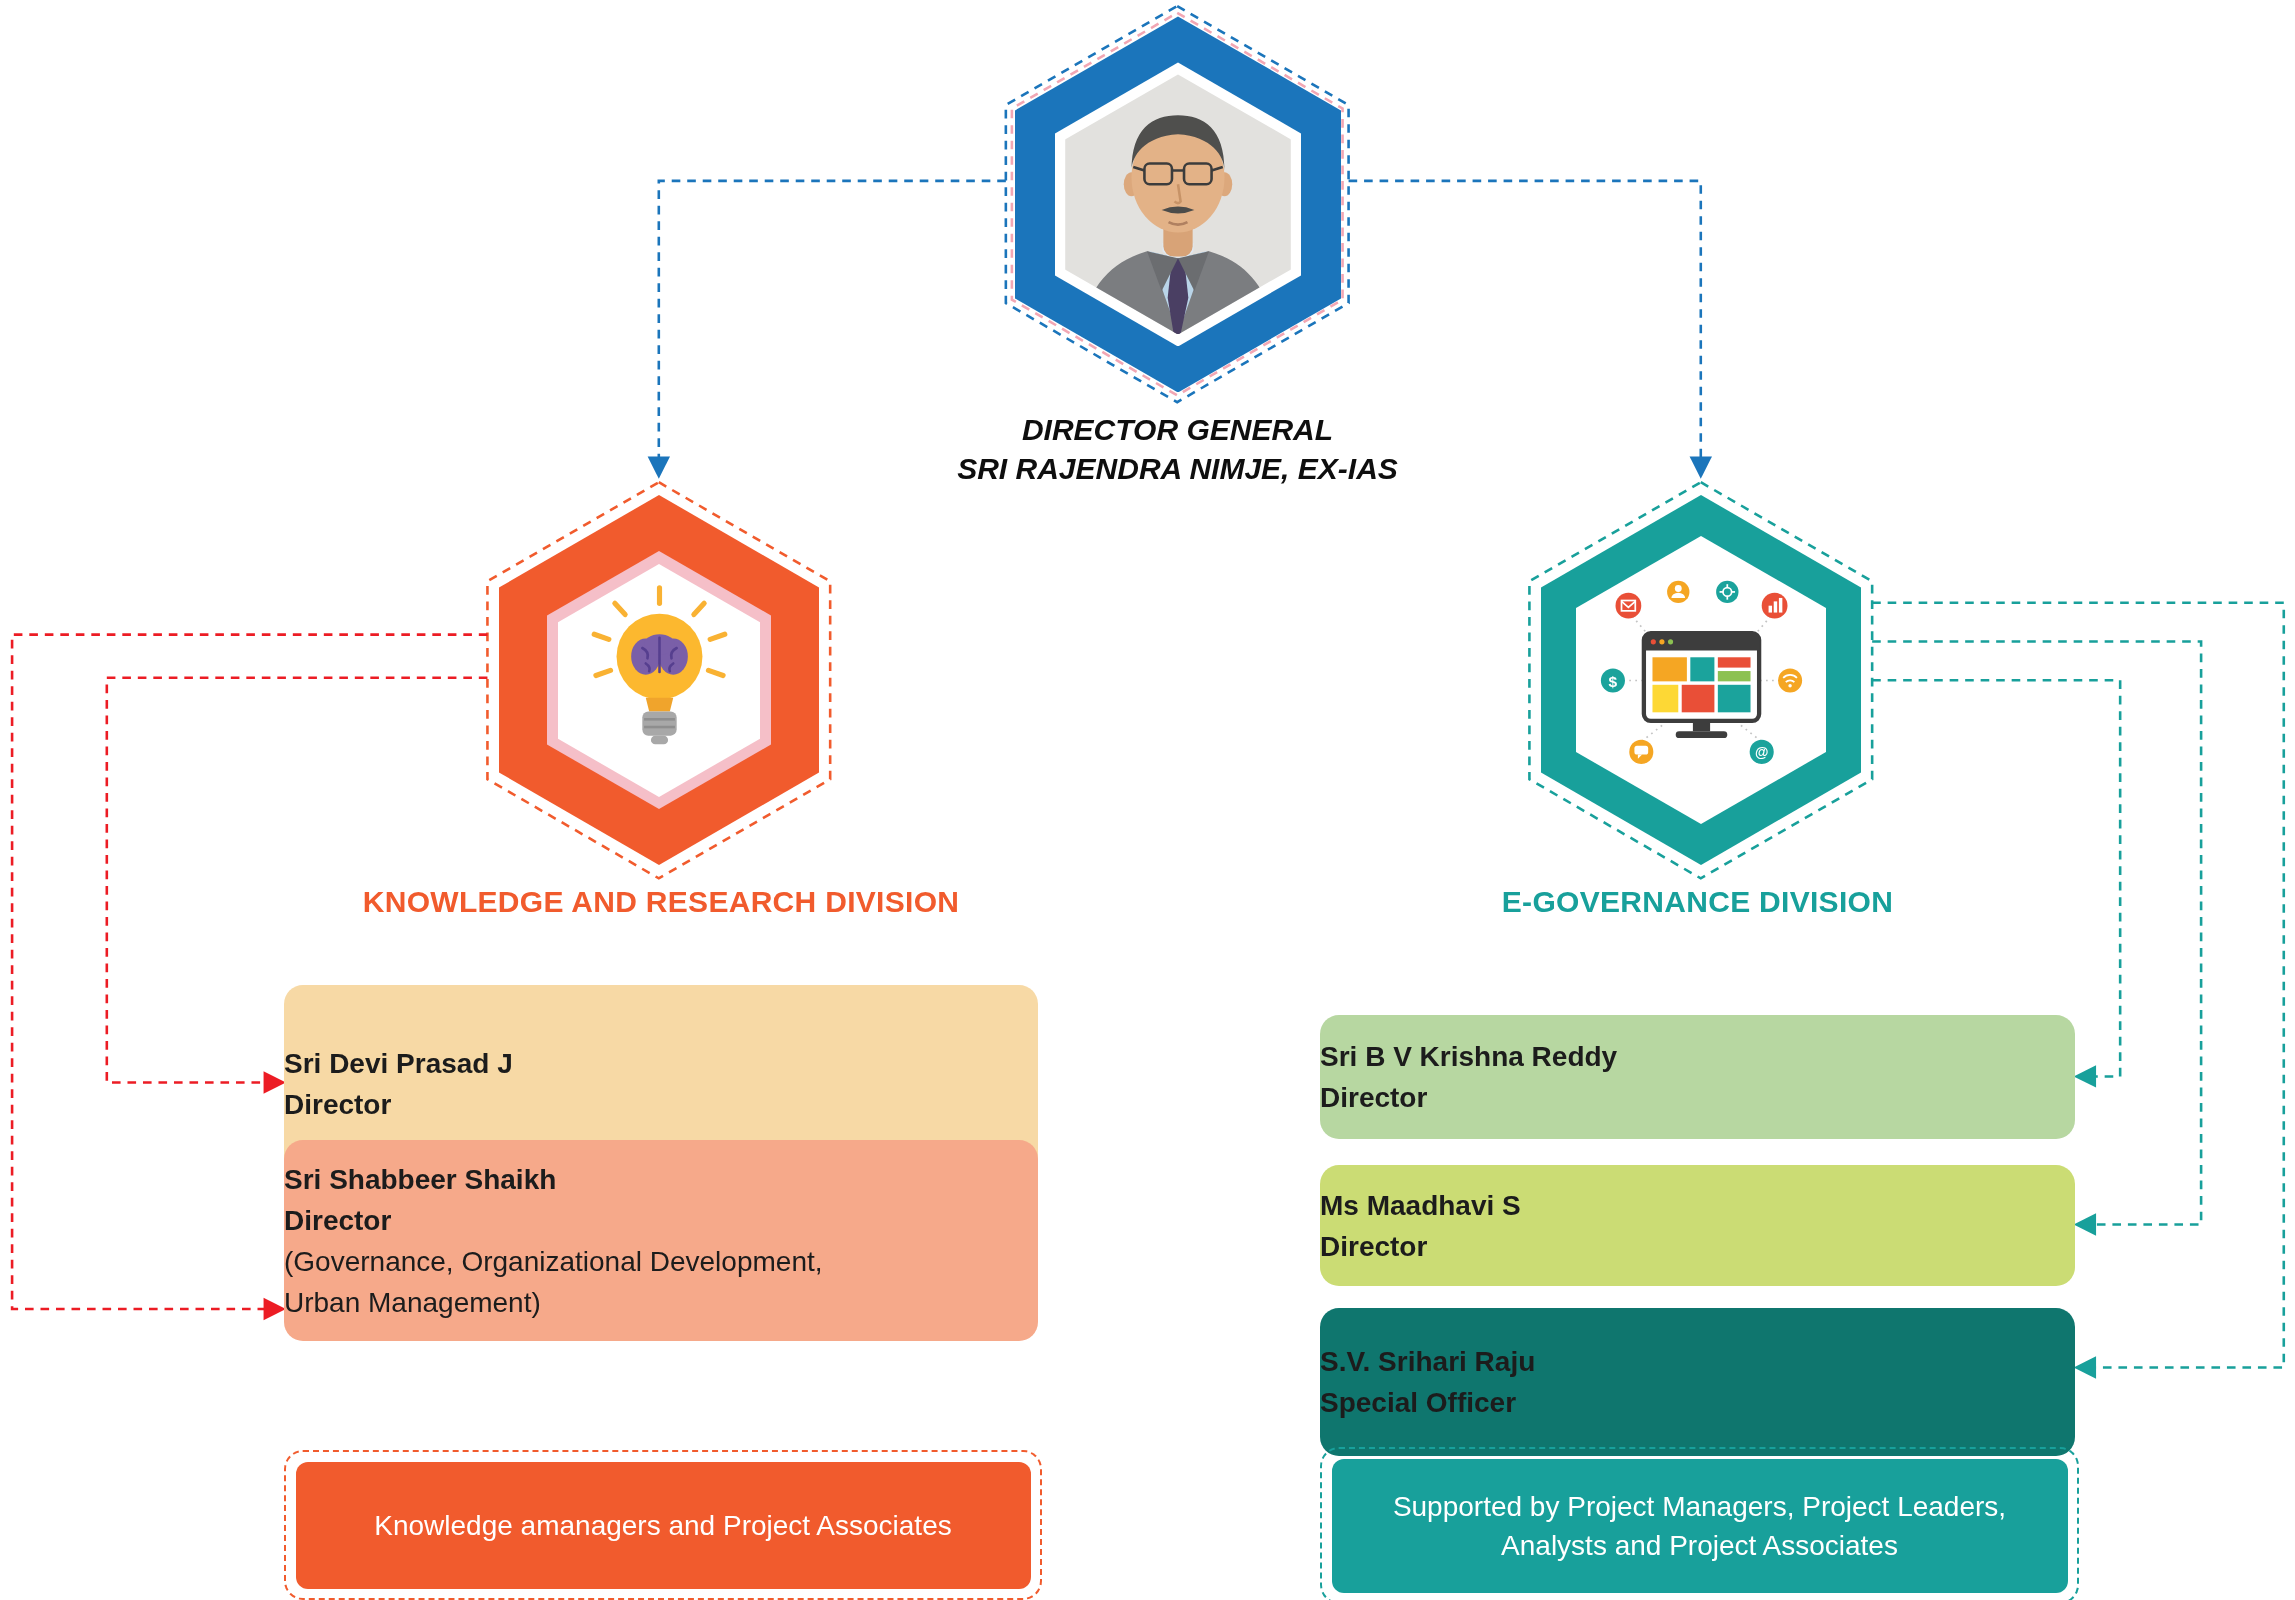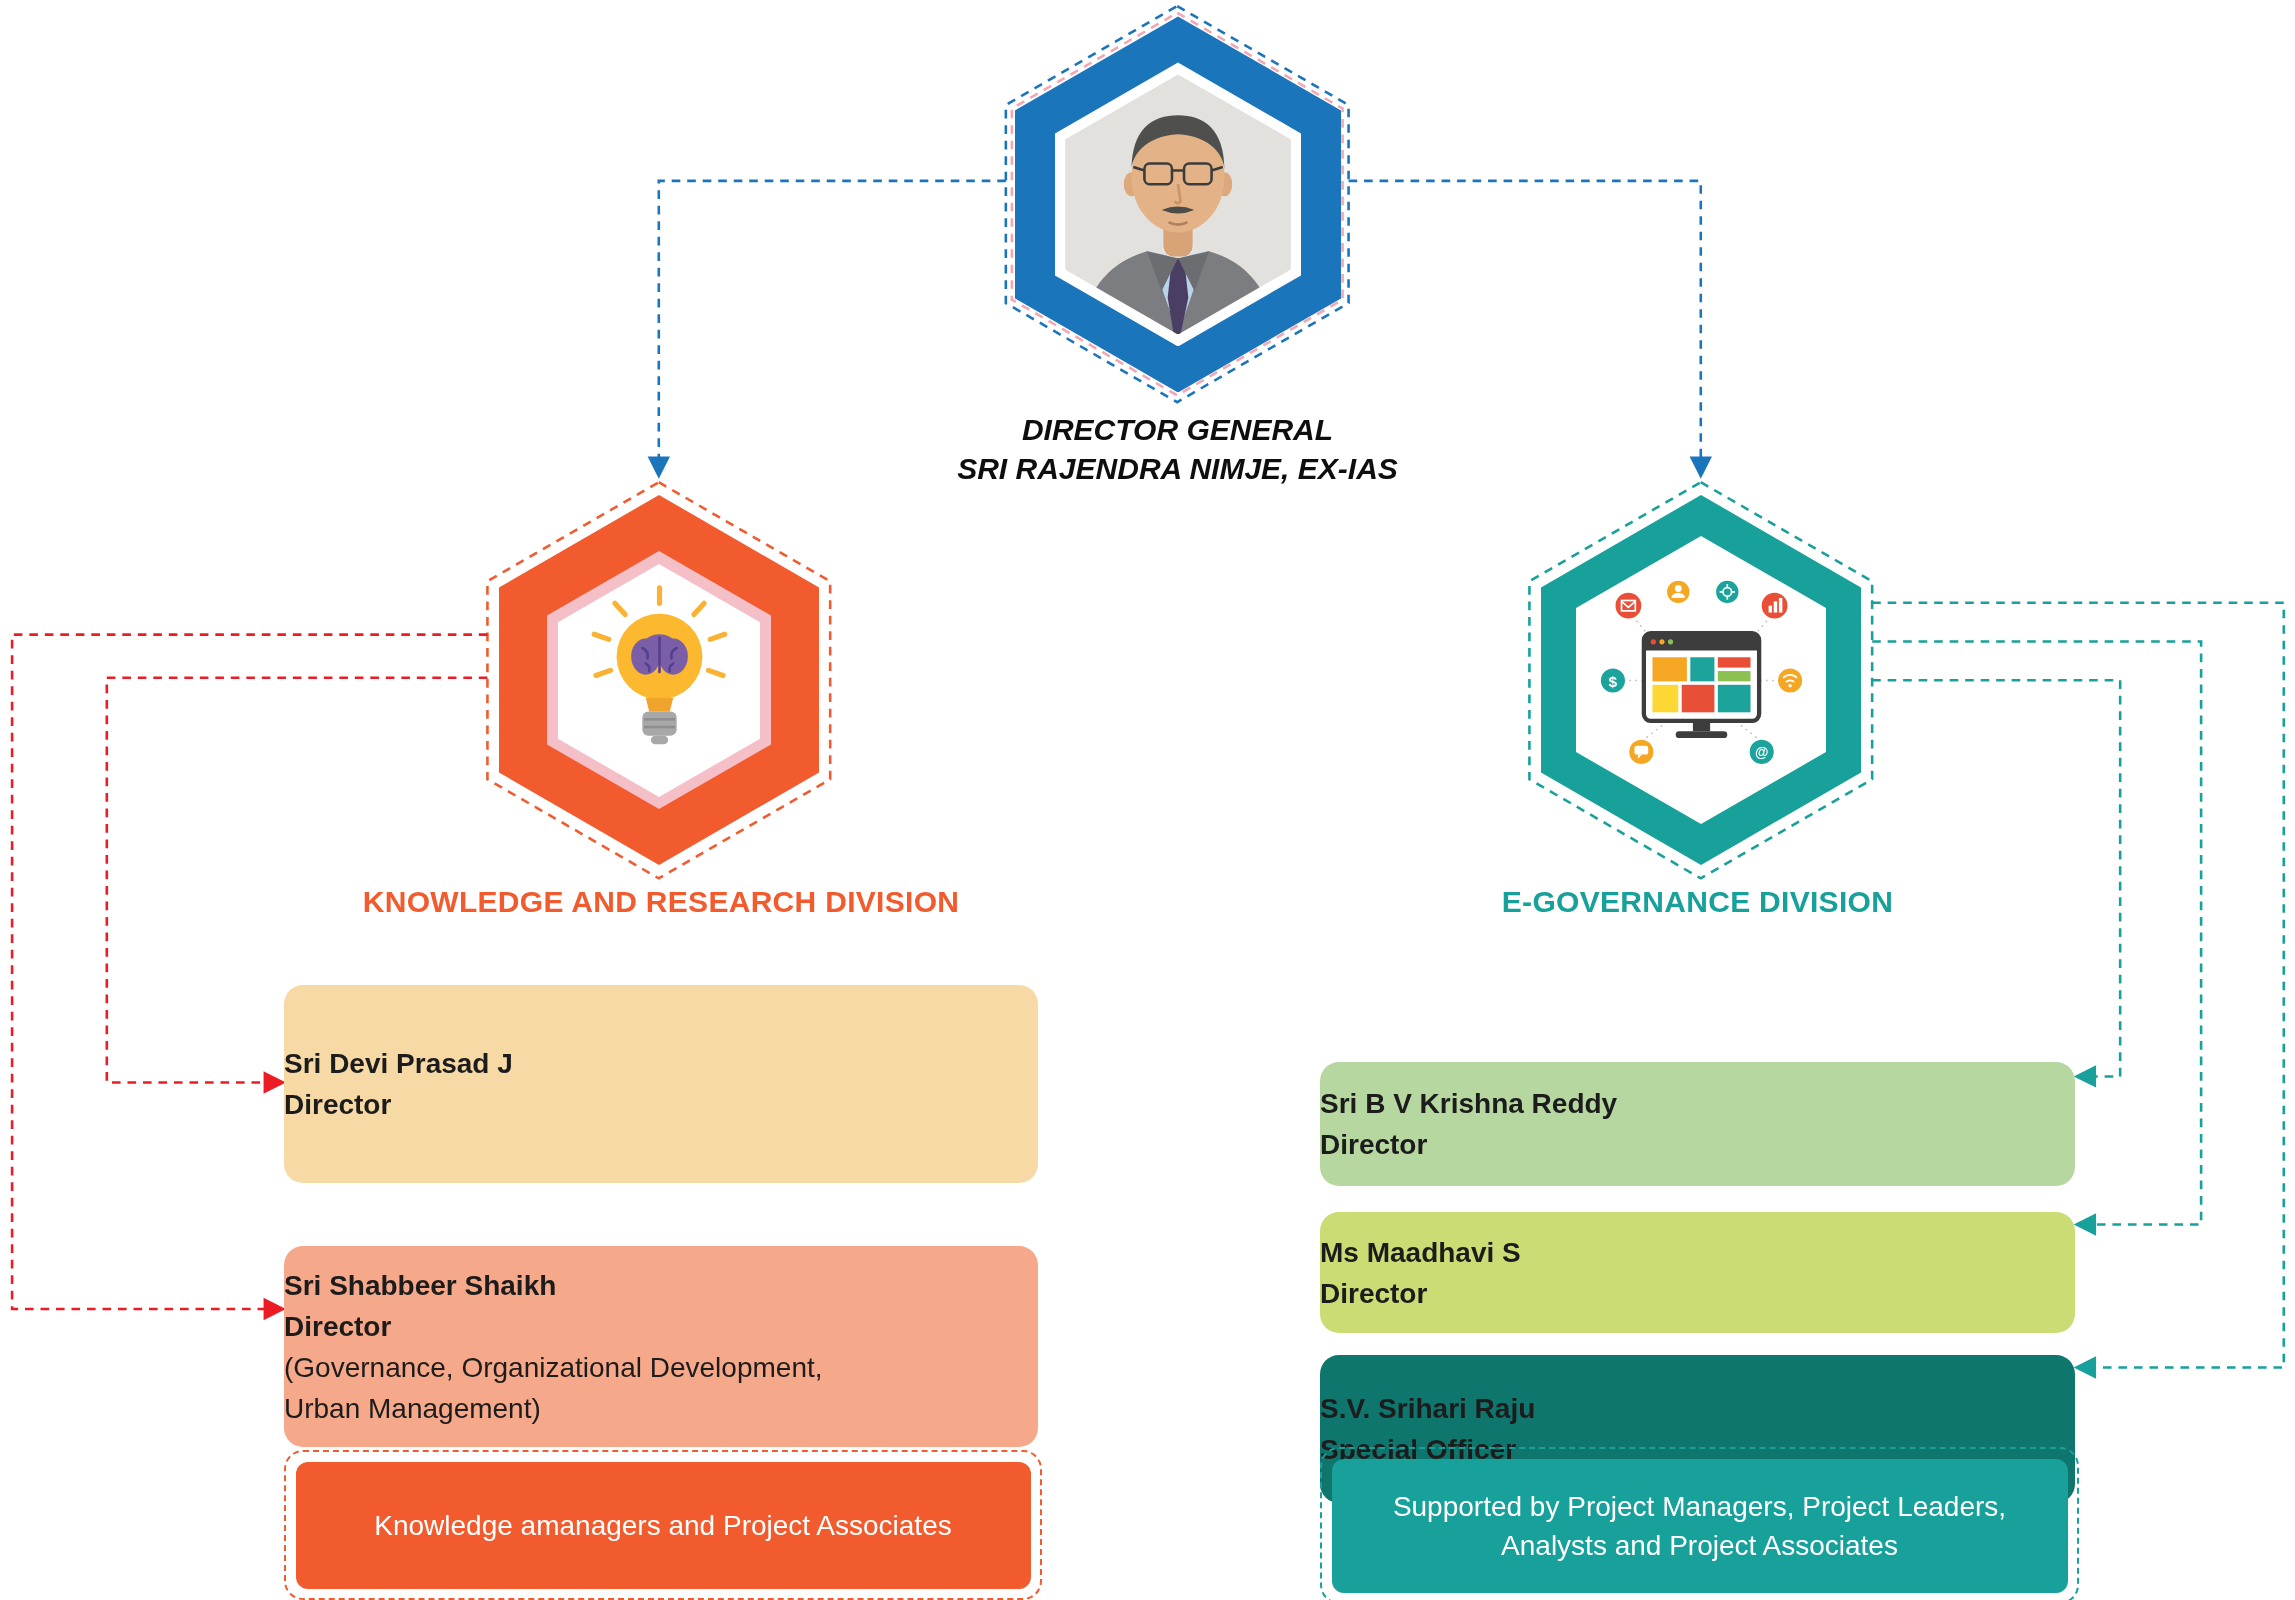--- a/index.html
+++ b/index.html
@@ -9,21 +9,21 @@
   .hexwrap{position:absolute;}
   .hex{position:absolute;clip-path:polygon(50% 0,100% 25%,100% 75%,50% 100%,0 75%,0 25%);}
   .director-title{position:absolute;left:833px;top:410px;width:689px;text-align:center;
                   font-weight:bold;color:#0e0e0e;font-size:30px;line-height:39px;font-style:italic;}
   .division-label{position:absolute;text-align:center;font-weight:bold;font-size:30px;letter-spacing:0.3px;}
   .label-orange{color:#f15b2d;}
   .label-teal{color:#18a09b;}
   .member-box{position:absolute;left:284px;width:754px;border-radius:19px;display:flex;
               flex-direction:column;justify-content:center;align-items:flex-start;text-align:center;
               color:#1c1c1c;font-size:28px;line-height:41px;}
-  .member-box.right{left:1320px;width:755px;margin-top:47px;}
+  .member-box.right{left:1320px;width:755px;}
   .member-box .name,.member-box .role{font-weight:bold;}
   .support-outline{position:absolute;border:2.6px dashed;border-radius:19px;}
   .support-fill{position:absolute;inset:9.5px;border-radius:12px;display:flex;flex-direction:column;
                 justify-content:center;align-items:center;text-align:center;color:#ffffff;
                 font-size:28px;line-height:39px;}
   svg{display:block;}
 </style>
 </head>
 <body>
 
@@ -199,21 +199,21 @@
     </svg>
   </div>
 
   <div class="division-label label-teal" style="left:1320px;top:885px;width:755px">E-GOVERNANCE DIVISION</div>
 
   <div class="member-box" style="top:985px;height:198px;background:#f7d9a5">
     <div class="name">Sri Devi Prasad J</div>
     <div class="role">Director</div>
   </div>
 
-  <div class="member-box" style="top:1246px;height:201px;background:#f6a98a">
+  <div class="member-box" style="top:1140px;height:201px;background:#f6a98a">
     <div class="name">Sri Shabbeer Shaikh</div>
     <div class="role">Director</div>
     <div class="detail">(Governance, Organizational Development,</div>
     <div class="detail">Urban Management)</div>
   </div>
 
   <div class="support-outline" style="left:284px;top:1450px;width:754px;height:146px;border-color:#f15b2d">
     <div class="support-fill" style="background:#f15b2d">
       <div>Knowledge amanagers and Project Associates</div>
     </div>

